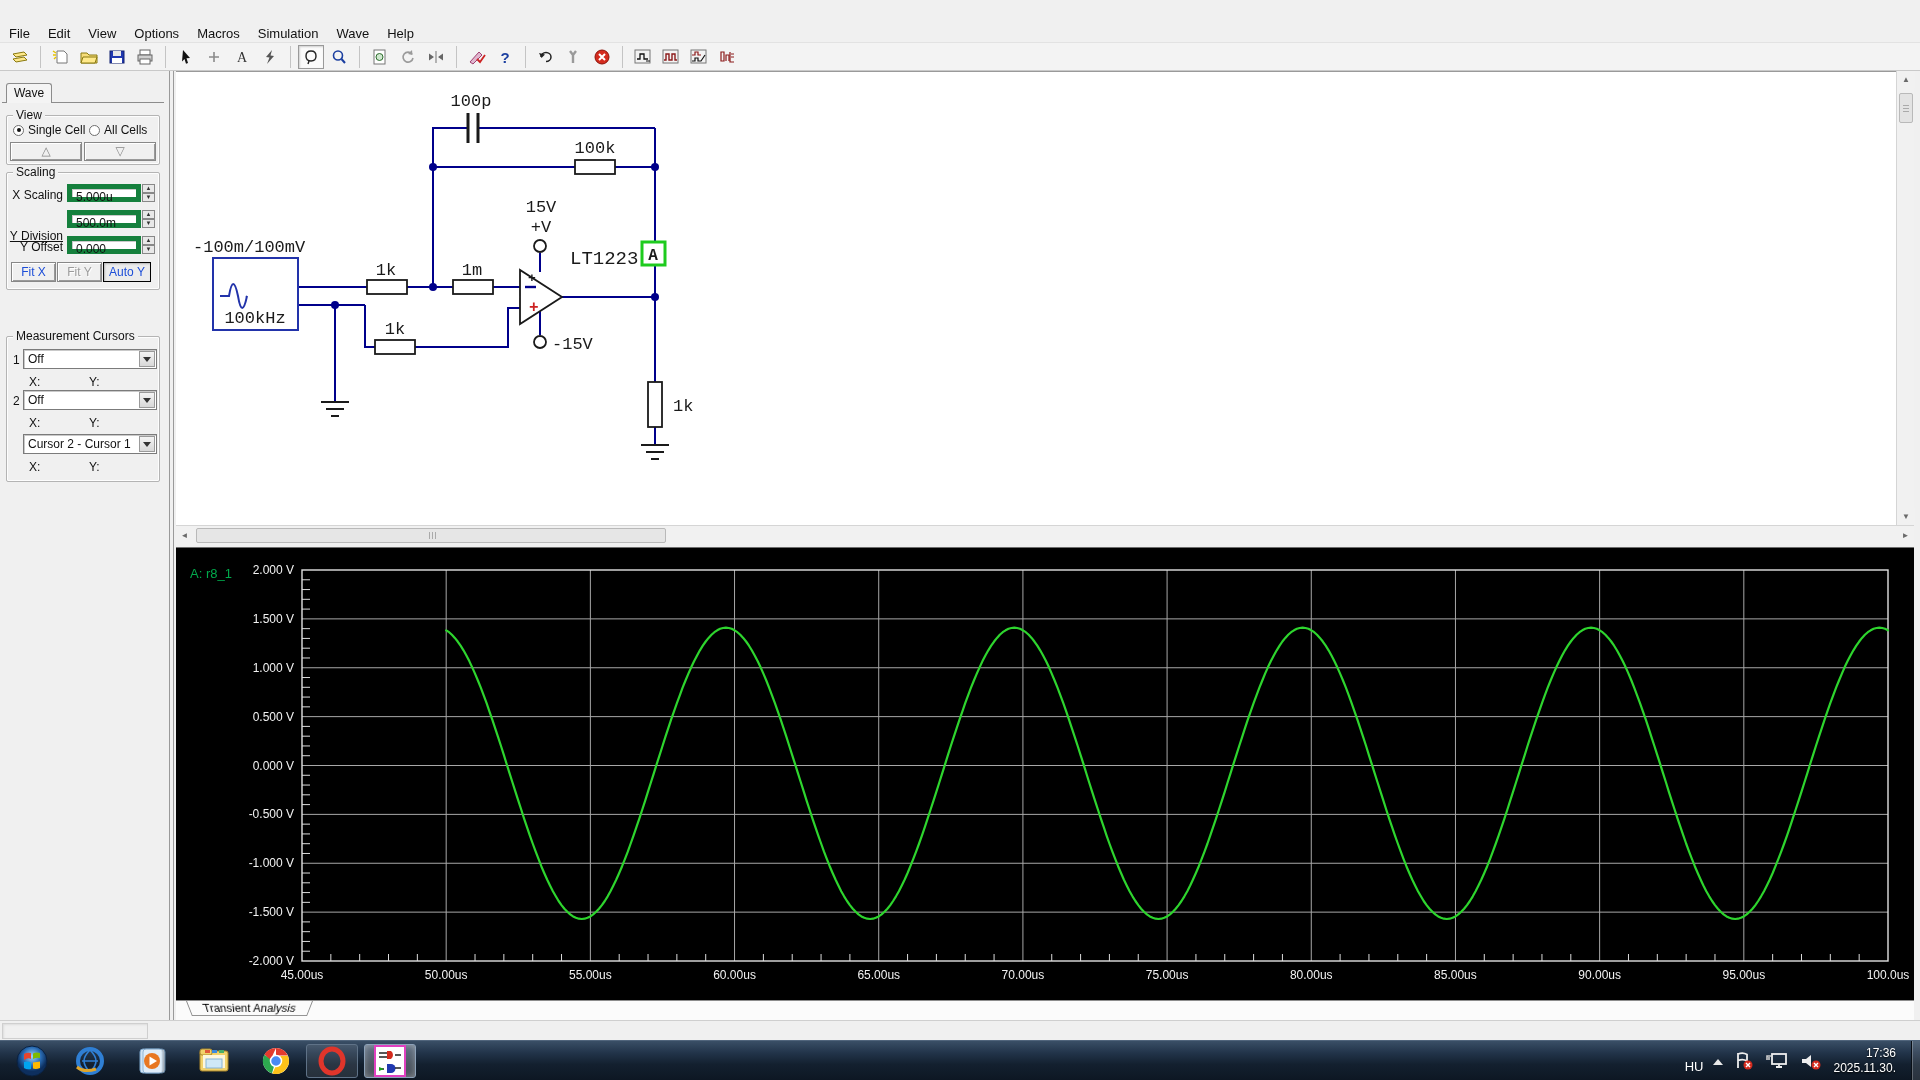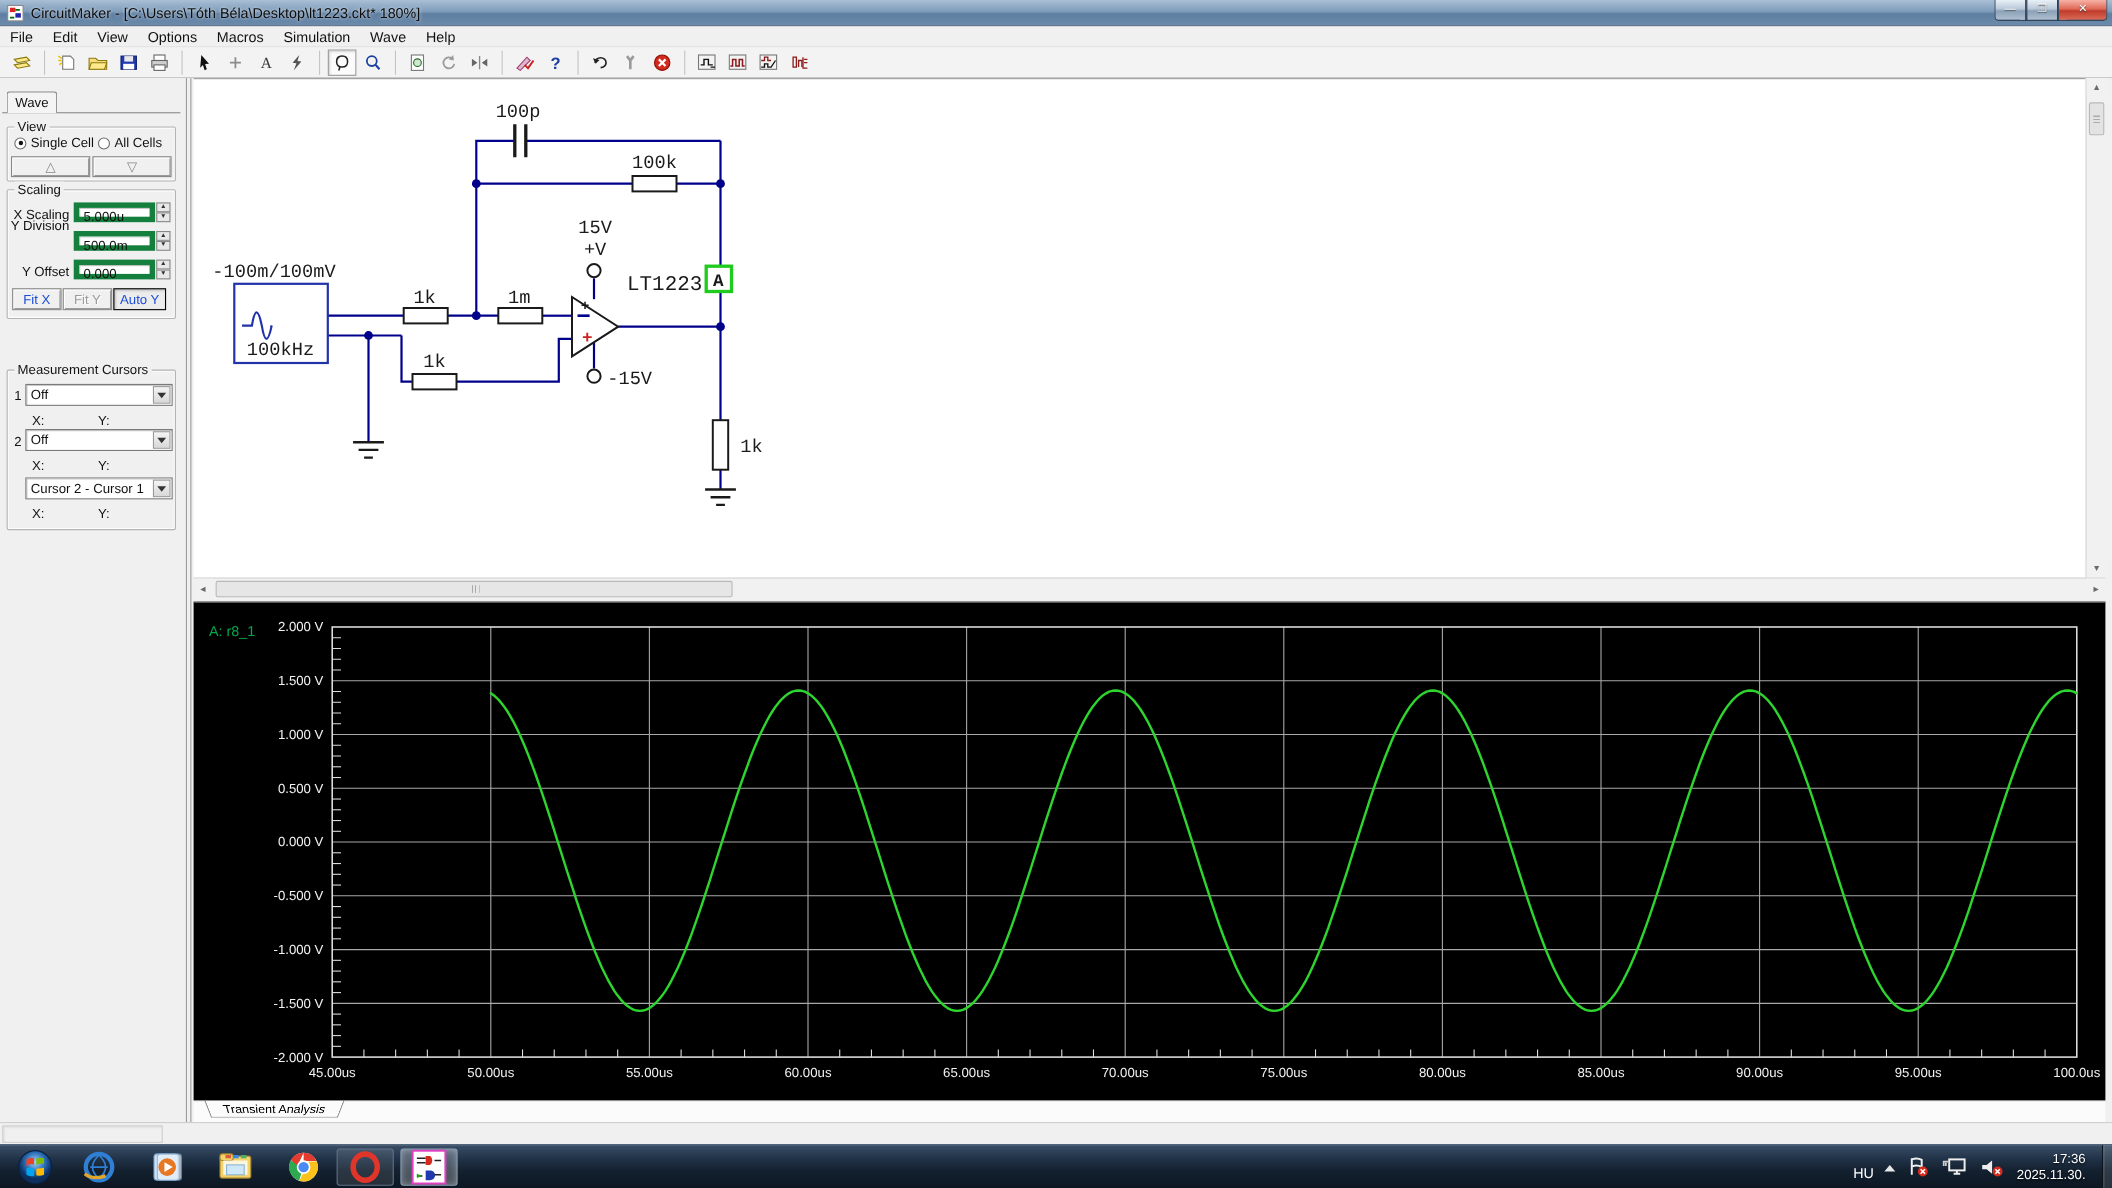--- a/index.html
+++ b/index.html
@@ -122,34 +122,20 @@
   .tray-arrow { width:0; height:0; border:5px solid transparent; border-bottom:6px solid #e8e8e8; margin-top:-4px; }
   .clock { text-align:right; font-size:12px; line-height:15px; color:#fff; text-shadow:0 1px 2px #000; }
   .showdesk { position:absolute; right:0; top:0; width:9px; height:40px;
     background:rgba(255,255,255,.12); border-left:1px solid #090f16; box-shadow:inset 1px 0 0 rgba(255,255,255,.25); }
 </style>
 </head>
 <body>
 
 <div id="screen">
 
-  <div class="titlebar">
-    <svg class="title-icon" viewBox="0 0 16 16">
-      <rect x="1" y="1" width="14" height="14" fill="#fff" stroke="#888"></rect>
-      <rect x="3" y="3" width="5" height="4" fill="#d22"></rect>
-      <rect x="8" y="8" width="5" height="4" fill="#22a"></rect>
-      <path d="M3 12 h4 M8 5 h4" stroke="#060" stroke-width="1.5"></path>
-    </svg>
-    <div class="title-text">CircuitMaker - [C:\Users\Tóth Béla\Desktop\lt1223.ckt* 180%]</div>
-    <div class="winbtns">
-      <div class="winbtn first">—</div>
-      <div class="winbtn">❐</div>
-      <div class="winbtn close">✕</div>
-    </div>
-  </div>
 
   <div class="menubar">
     <span class="menu-item">File</span>
     <span class="menu-item">Edit</span>
     <span class="menu-item">View</span>
     <span class="menu-item">Options</span>
     <span class="menu-item">Macros</span>
     <span class="menu-item">Simulation</span>
     <span class="menu-item">Wave</span>
     <span class="menu-item">Help</span>
@@ -323,21 +309,21 @@
     <div class="group" style="left:6px; top:101px; width:154px; height:118px;">
       <div class="group-title">Scaling</div>
 
       <div class="field-label" style="left:0; top:15px; width:56px;">X Scaling</div>
       <div class="tbox" style="left:60px; top:11px; width:74px; height:18px;">5.000u</div>
       <div class="spin" style="left:135px; top:11px;">
           <div>▲</div>
           <div>▼</div>
         </div>
 
-      <div class="field-label" style="left:0; top:25px; width:56px;">Y Division</div>
+      <div class="field-label" style="left:0; top:56px; width:56px;text-decoration:underline;">Y Division</div>
       <div class="tbox" style="left:60px; top:37px; width:74px; height:18px;">500.0m</div>
       <div class="spin" style="left:135px; top:37px;">
           <div>▲</div>
           <div>▼</div>
         </div>
 
       <div class="field-label" style="left:0; top:67px; width:56px;">Y Offset</div>
       <div class="tbox" style="left:60px; top:63px; width:74px; height:18px;">0.000</div>
       <div class="spin" style="left:135px; top:63px;">
           <div>▲</div>

